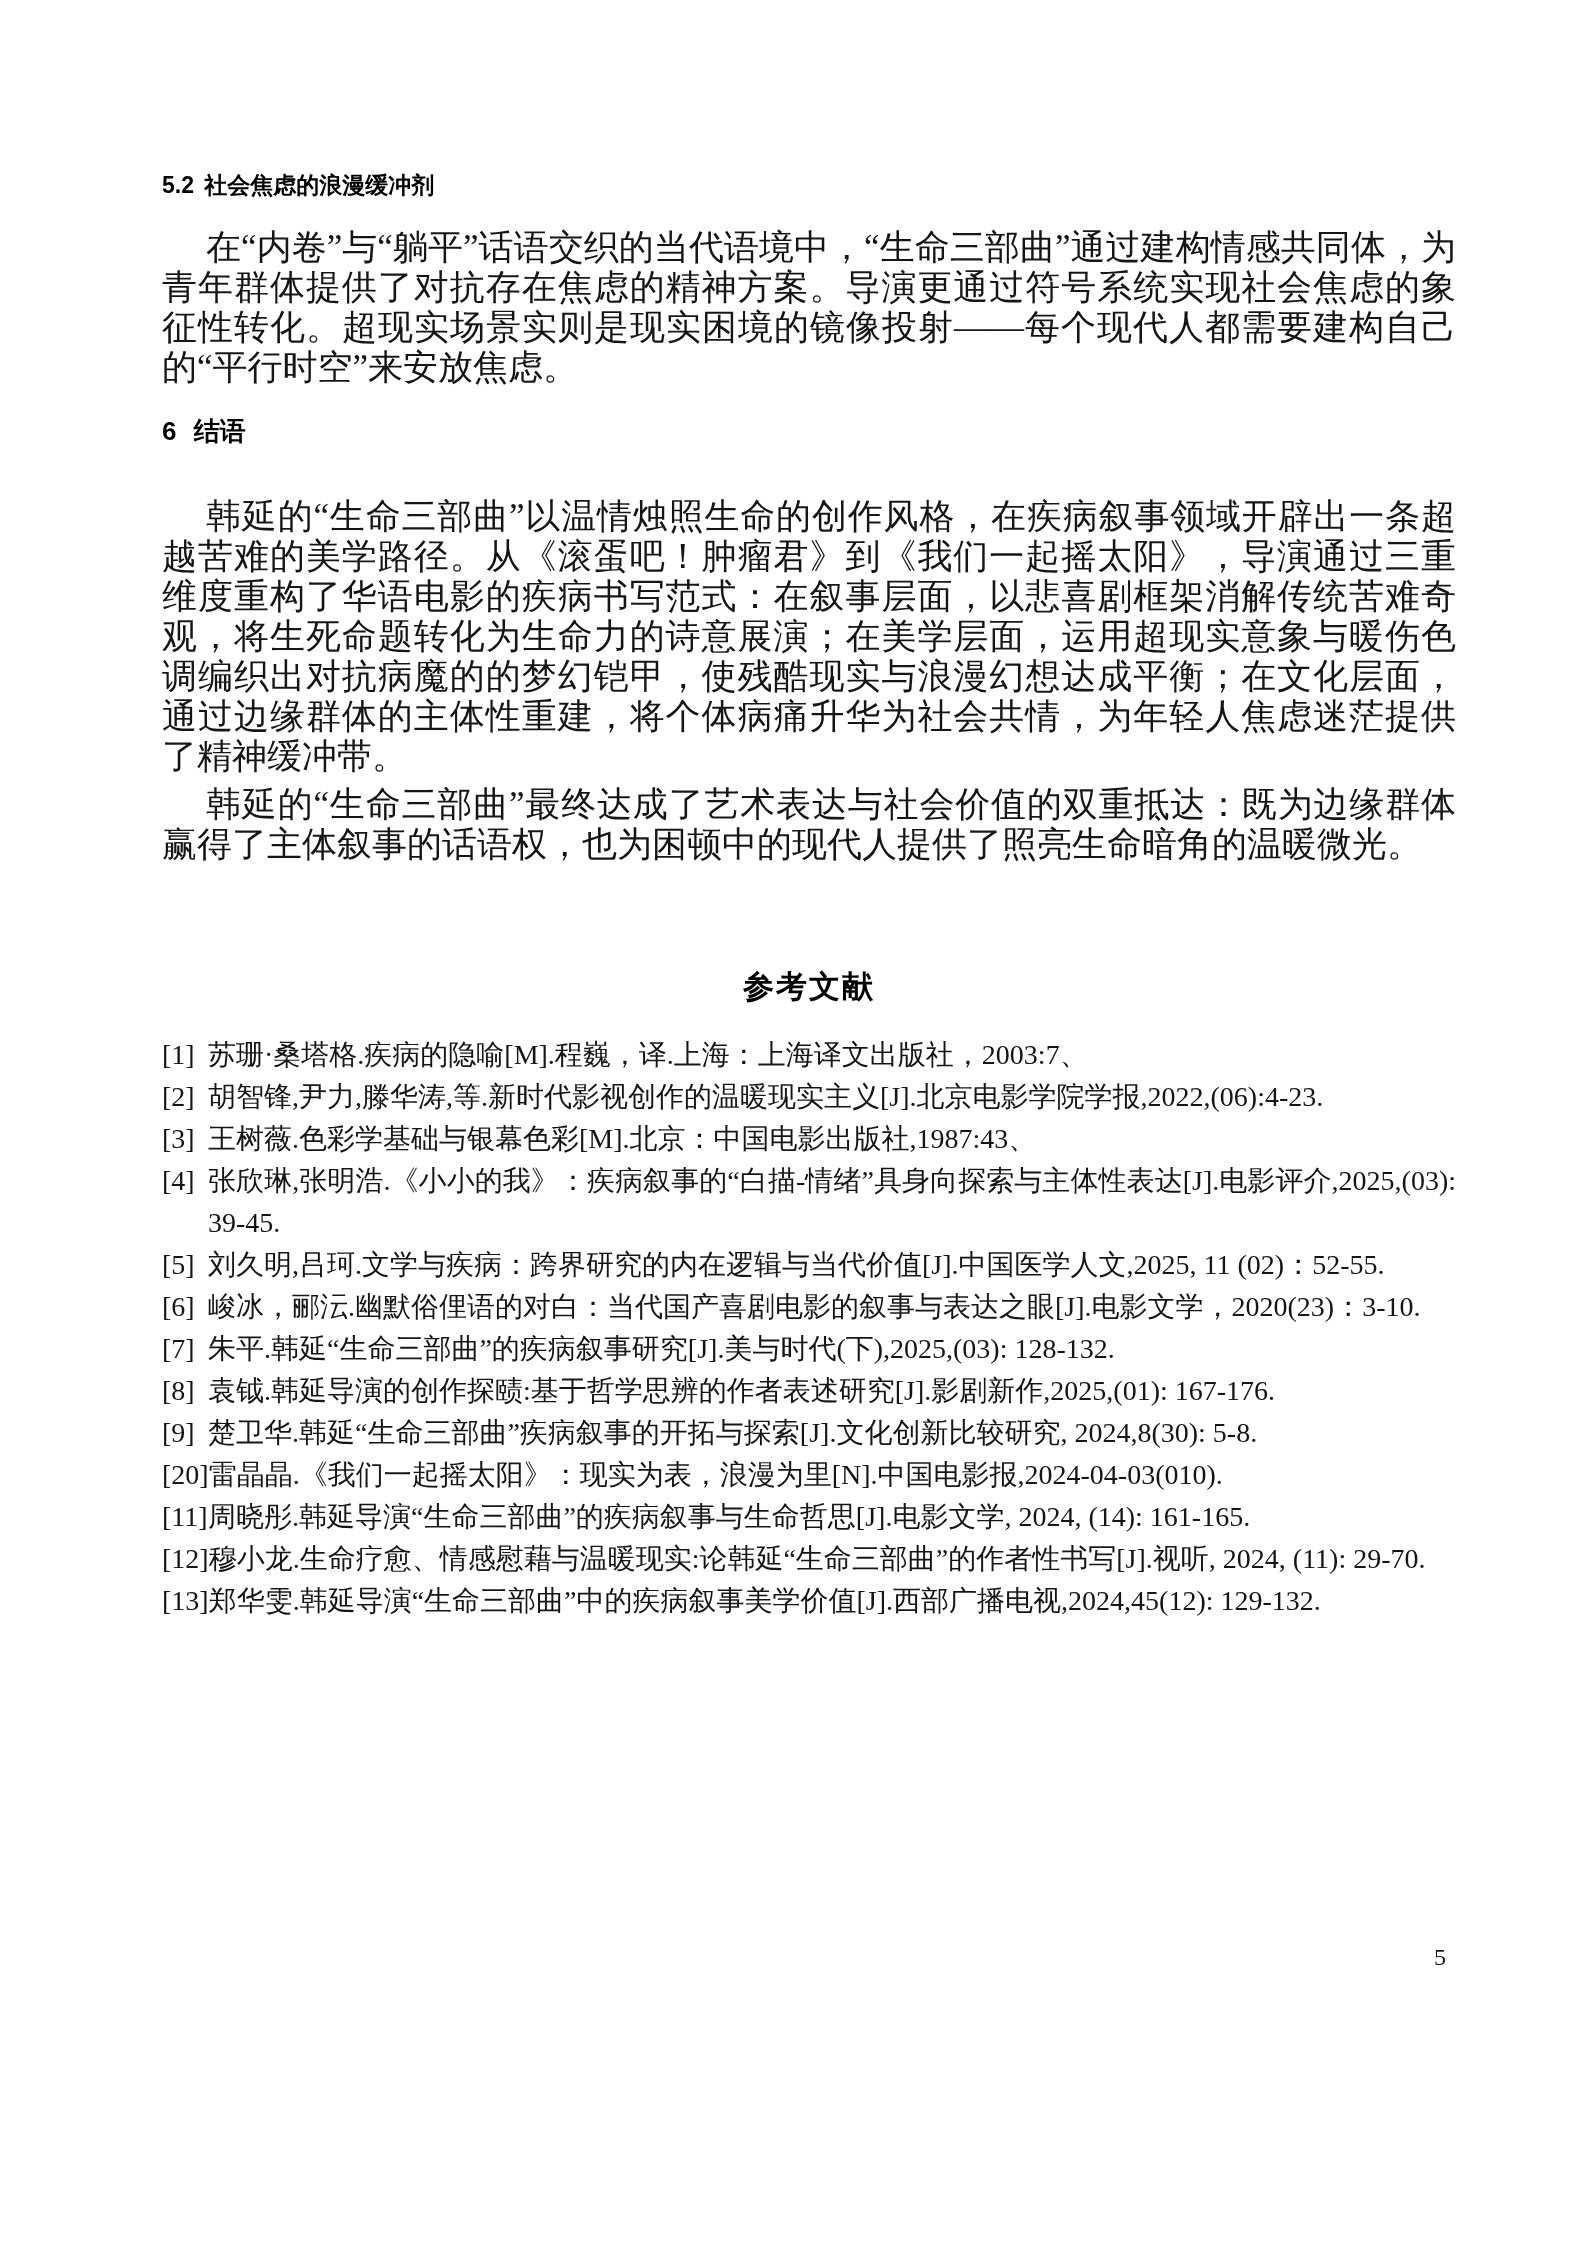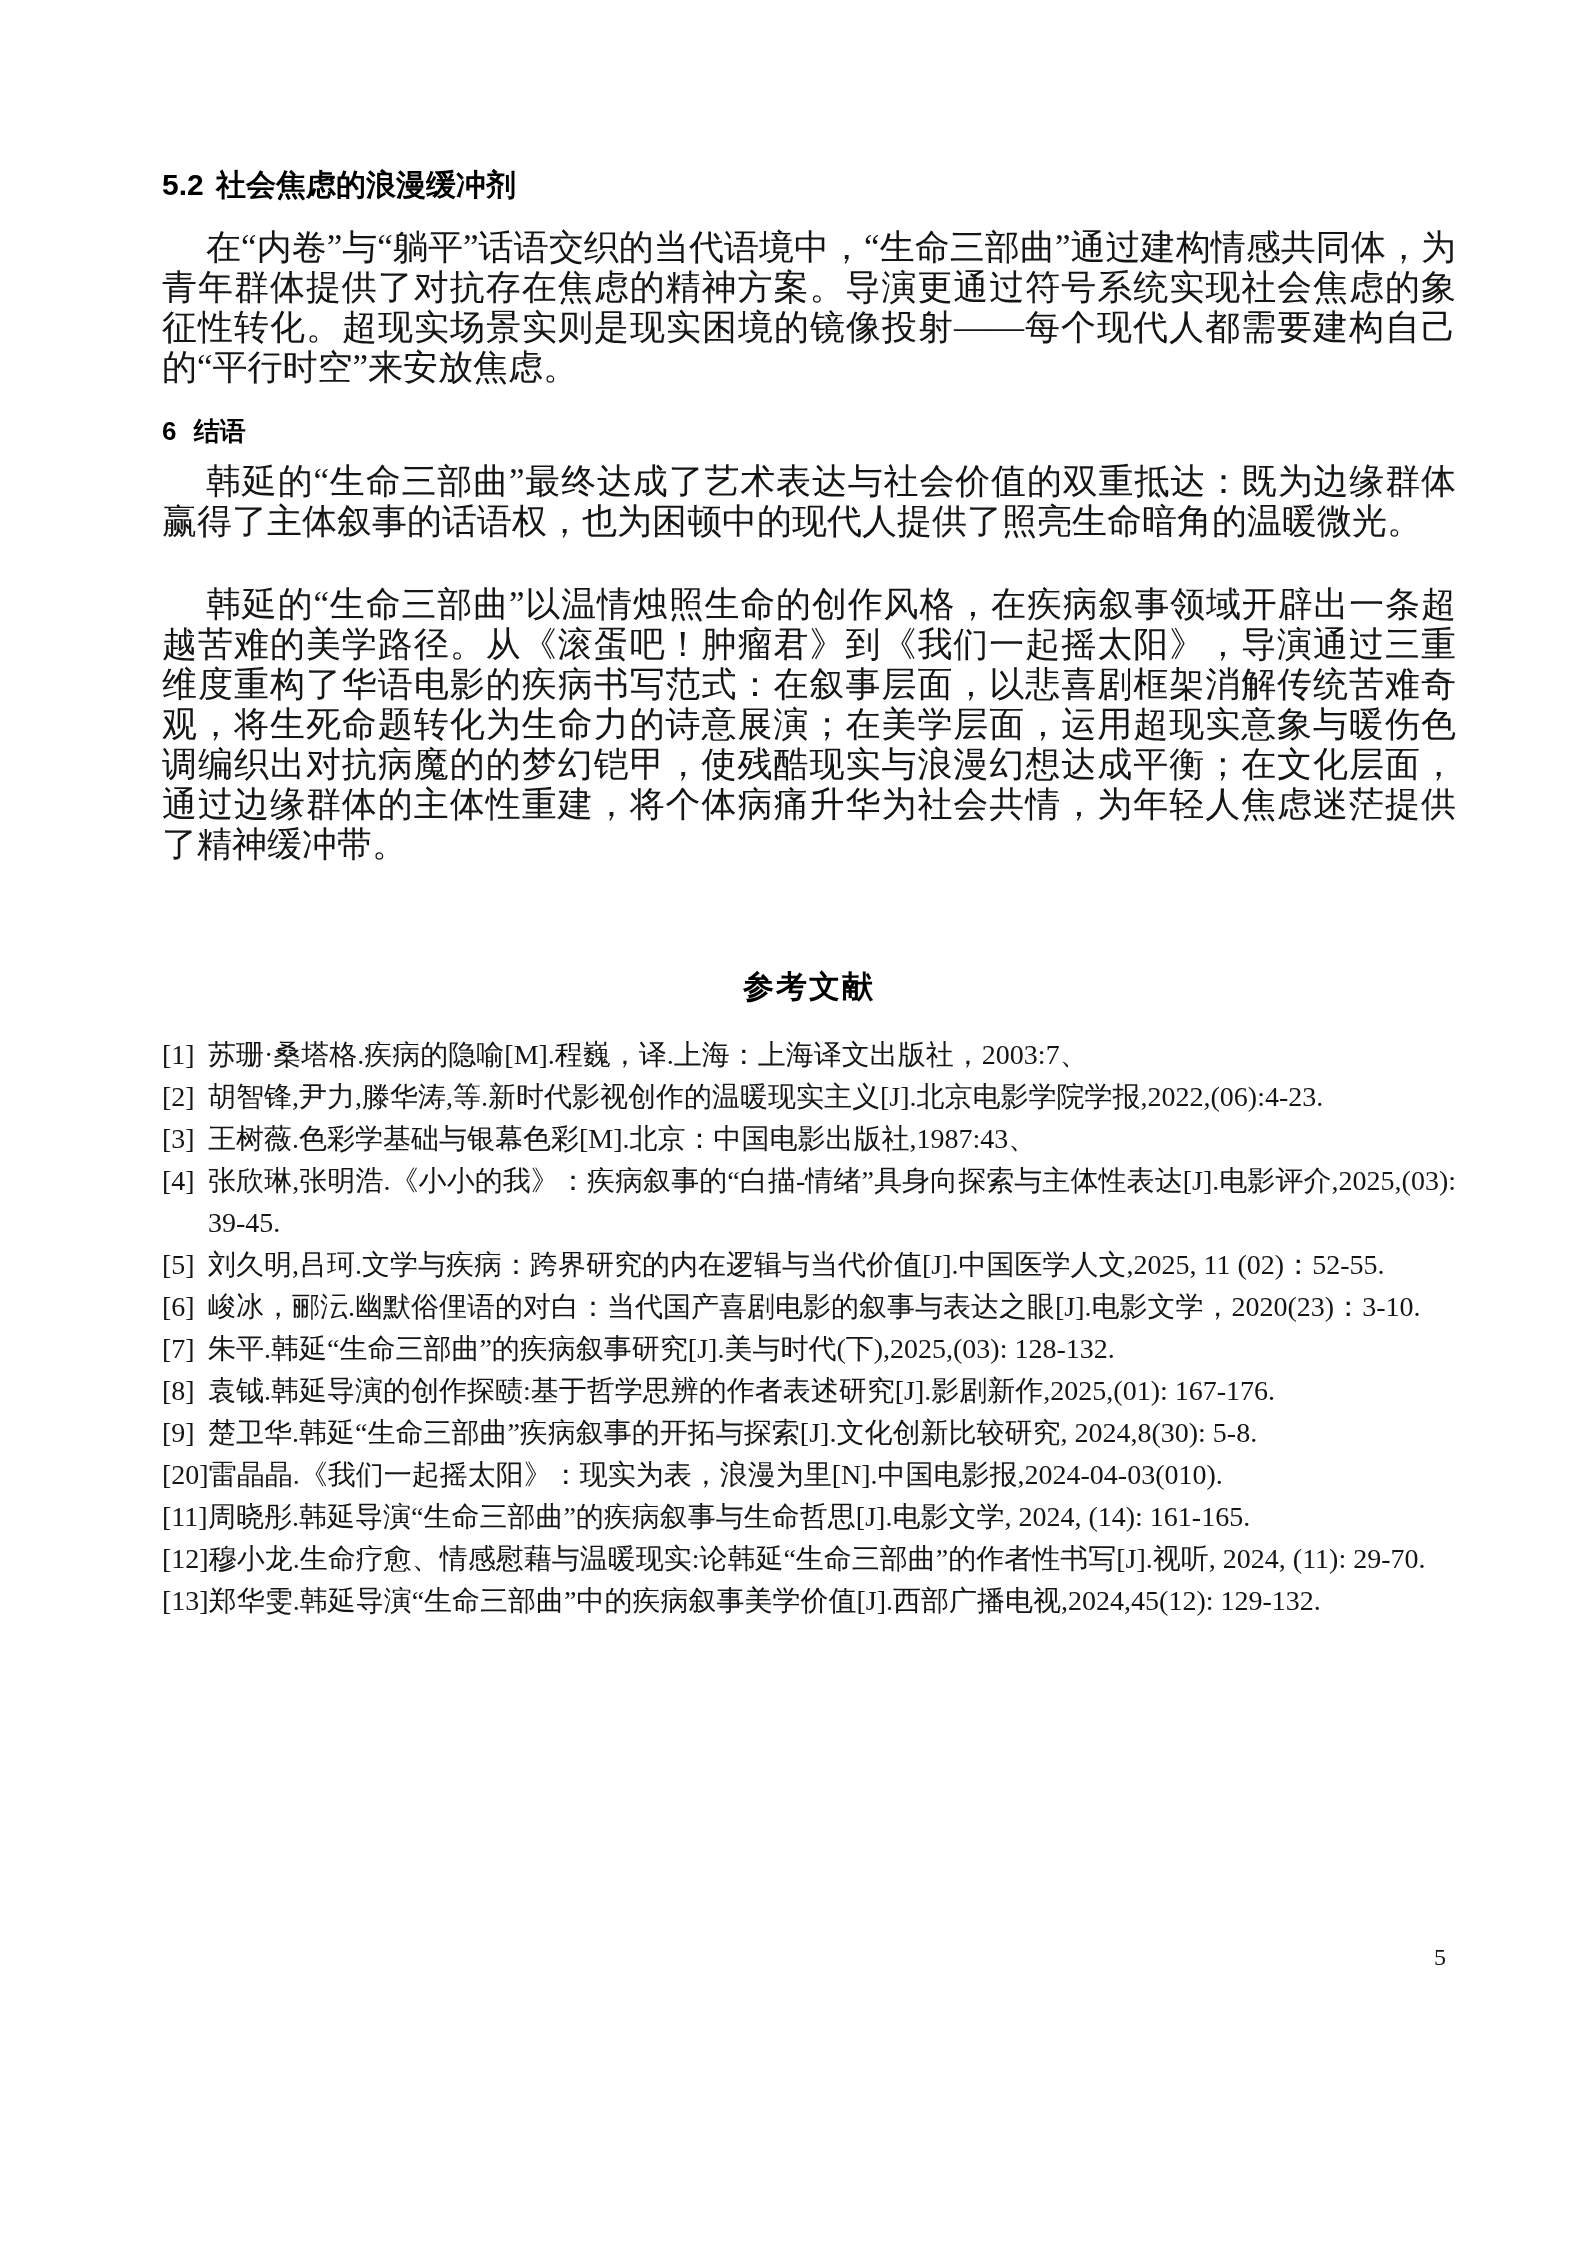--- a/index.html
+++ b/index.html
@@ -16,21 +16,21 @@
   .content {
     position: absolute;
     left: 162px;
     top: 0;
     width: 1294px;
   }
   .h-sub {
     margin: 165px 0 0 0;
     font-family: "Liberation Sans", "DejaVu Sans", sans-serif;
     font-weight: bold;
-    font-size: 30px;
+    font-size: 23px;
     line-height: 40px;
     color: #000000;
     word-spacing: 4px;
   }
   .para {
     margin: 23px 0 0 0;
     font-size: 35px;
     line-height: 40px;
     text-align: justify;
     text-indent: 44px;
@@ -76,22 +76,22 @@
 </head>
 <body>
 
 <div class="page">
   <div class="content">
 
     <div class="h-sub">5.2 社会焦虑的浪漫缓冲剂</div>
     <div class="para">在“内卷”与“躺平”话语交织的当代语境中，“生命三部曲”通过建构情感共同体，为青年群体提供了对抗存在焦虑的精神方案。导演更通过符号系统实现社会焦虑的象征性转化。超现实场景实则是现实困境的镜像投射——每个现代人都需要建构自己的“平行时空”来安放焦虑。</div>
 
     <div class="h-main">6 结语</div>
+    <div class="para para-c1">韩延的“生命三部曲”以温情烛照生命的创作风格，在疾病叙事领域开辟出一条超越苦难的美学路径。从《滚蛋吧！肿瘤君》到《我们一起摇太阳》，导演通过三重维度重构了华语电影的疾病书写范式：在叙事层面，以悲喜剧框架消解传统苦难奇观，将生死命题转化为生命力的诗意展演；在美学层面，运用超现实意象与暖伤色调编织出对抗病魔的的梦幻铠甲，使残酷现实与浪漫幻想达成平衡；在文化层面，通过边缘群体的主体性重建，将个体病痛升华为社会共情，为年轻人焦虑迷茫提供了精神缓冲带。</div>
     <div class="para para-c2">韩延的“生命三部曲”最终达成了艺术表达与社会价值的双重抵达：既为边缘群体赢得了主体叙事的话语权，也为困顿中的现代人提供了照亮生命暗角的温暖微光。</div>
-    <div class="para para-c1">韩延的“生命三部曲”以温情烛照生命的创作风格，在疾病叙事领域开辟出一条超越苦难的美学路径。从《滚蛋吧！肿瘤君》到《我们一起摇太阳》，导演通过三重维度重构了华语电影的疾病书写范式：在叙事层面，以悲喜剧框架消解传统苦难奇观，将生死命题转化为生命力的诗意展演；在美学层面，运用超现实意象与暖伤色调编织出对抗病魔的的梦幻铠甲，使残酷现实与浪漫幻想达成平衡；在文化层面，通过边缘群体的主体性重建，将个体病痛升华为社会共情，为年轻人焦虑迷茫提供了精神缓冲带。</div>
 
     <div class="refs-title">参考文献</div>
 
     <div class="refs">
       <div class="ref">
         <span class="ref-label">[1]</span>
         <span class="ref-text">苏珊·桑塔格.疾病的隐喻[M].程巍，译.上海：上海译文出版社，2003:7、</span>
       </div>
       <div class="ref">
         <span class="ref-label">[2]</span>

